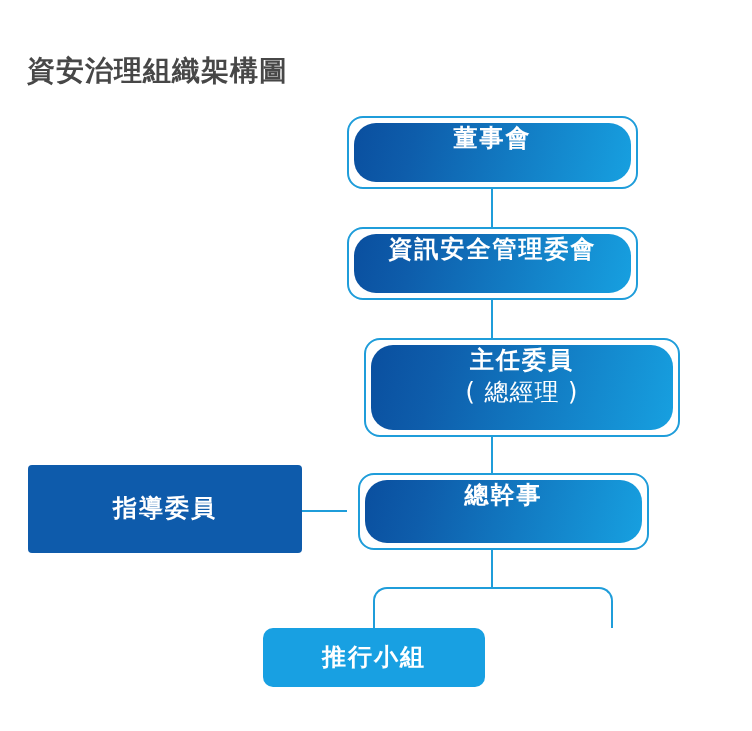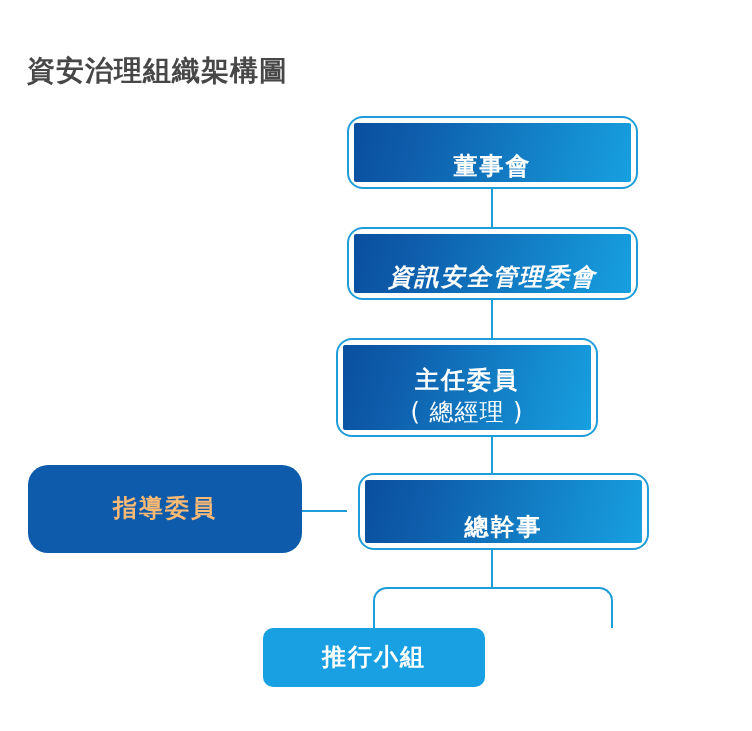--- a/index.html
+++ b/index.html
@@ -32,50 +32,50 @@
   
   .node-outer{
     position:absolute;
     border:2px solid var(--line);
     border-radius:16px;
     background:#ffffff;
     padding:5px;
   }
   .node-inner{
     width:100%;height:100%;
-    border-radius:2px;
+    border-radius:22px;
     background:linear-gradient(105deg,var(--grad-dark) 0%,var(--grad-mid) 22%,var(--grad-light) 100%);
     display:flex;
     flex-direction:column;
     align-items:center;
-    justify-content:flex-end;
+    justify-content:flex-start;
     color:#ffffff;
   }
   .node-label{
     font-size:24px;
     font-weight:bold;
     letter-spacing:2px;
     line-height:1.3;
   }
   .node-sublabel{
     font-size:24px;
     font-weight:normal;
     letter-spacing:1px;
     line-height:1.4;
   }
   
   .node-solid-dark{
     position:absolute;
-    border-radius:20px;
+    border-radius:4px;
     background:var(--solid-dark);
     display:flex;
     flex-direction:column;
     align-items:center;
     justify-content:center;
-    color:#fdba74;
+    color:#ffffff;
   }
   
   .node-solid-light{
     position:absolute;
     border-radius:10px;
     background:var(--solid-light);
     display:flex;
     align-items:center;
     justify-content:center;
     color:#ffffff;
@@ -105,27 +105,27 @@
   <div class="hline" style="left:301px;top:510px;width:46px;"></div>
   <div class="vline" style="left:491px;top:549px;height:40px;"></div>
   <div class="bracket"></div>
 
   <div class="node-outer" style="left:347px;top:116px;width:291px;height:73px;">
     <div class="node-inner">
       <div class="node-label">董事會</div>
     </div>
   </div>
 
-  <div class="node-outer" style="left:347px;top:227px;width:291px;height:73px;font-style:italic;">
+  <div class="node-outer" style="left:347px;top:227px;width:291px;height:73px;">
     <div class="node-inner">
       <div class="node-label">資訊安全管理委會</div>
     </div>
   </div>
 
-  <div class="node-outer" style="left:336px;top:338px;width:262px;height:99px;">
+  <div class="node-outer" style="left:364px;top:338px;width:316px;height:99px;">
     <div class="node-inner">
       <div class="node-label">主任委員</div>
       <div class="node-sublabel">( 總經理 )</div>
     </div>
   </div>
 
   <div class="node-outer" style="left:358px;top:473px;width:291px;height:77px;">
     <div class="node-inner">
       <div class="node-label">總幹事</div>
     </div>

